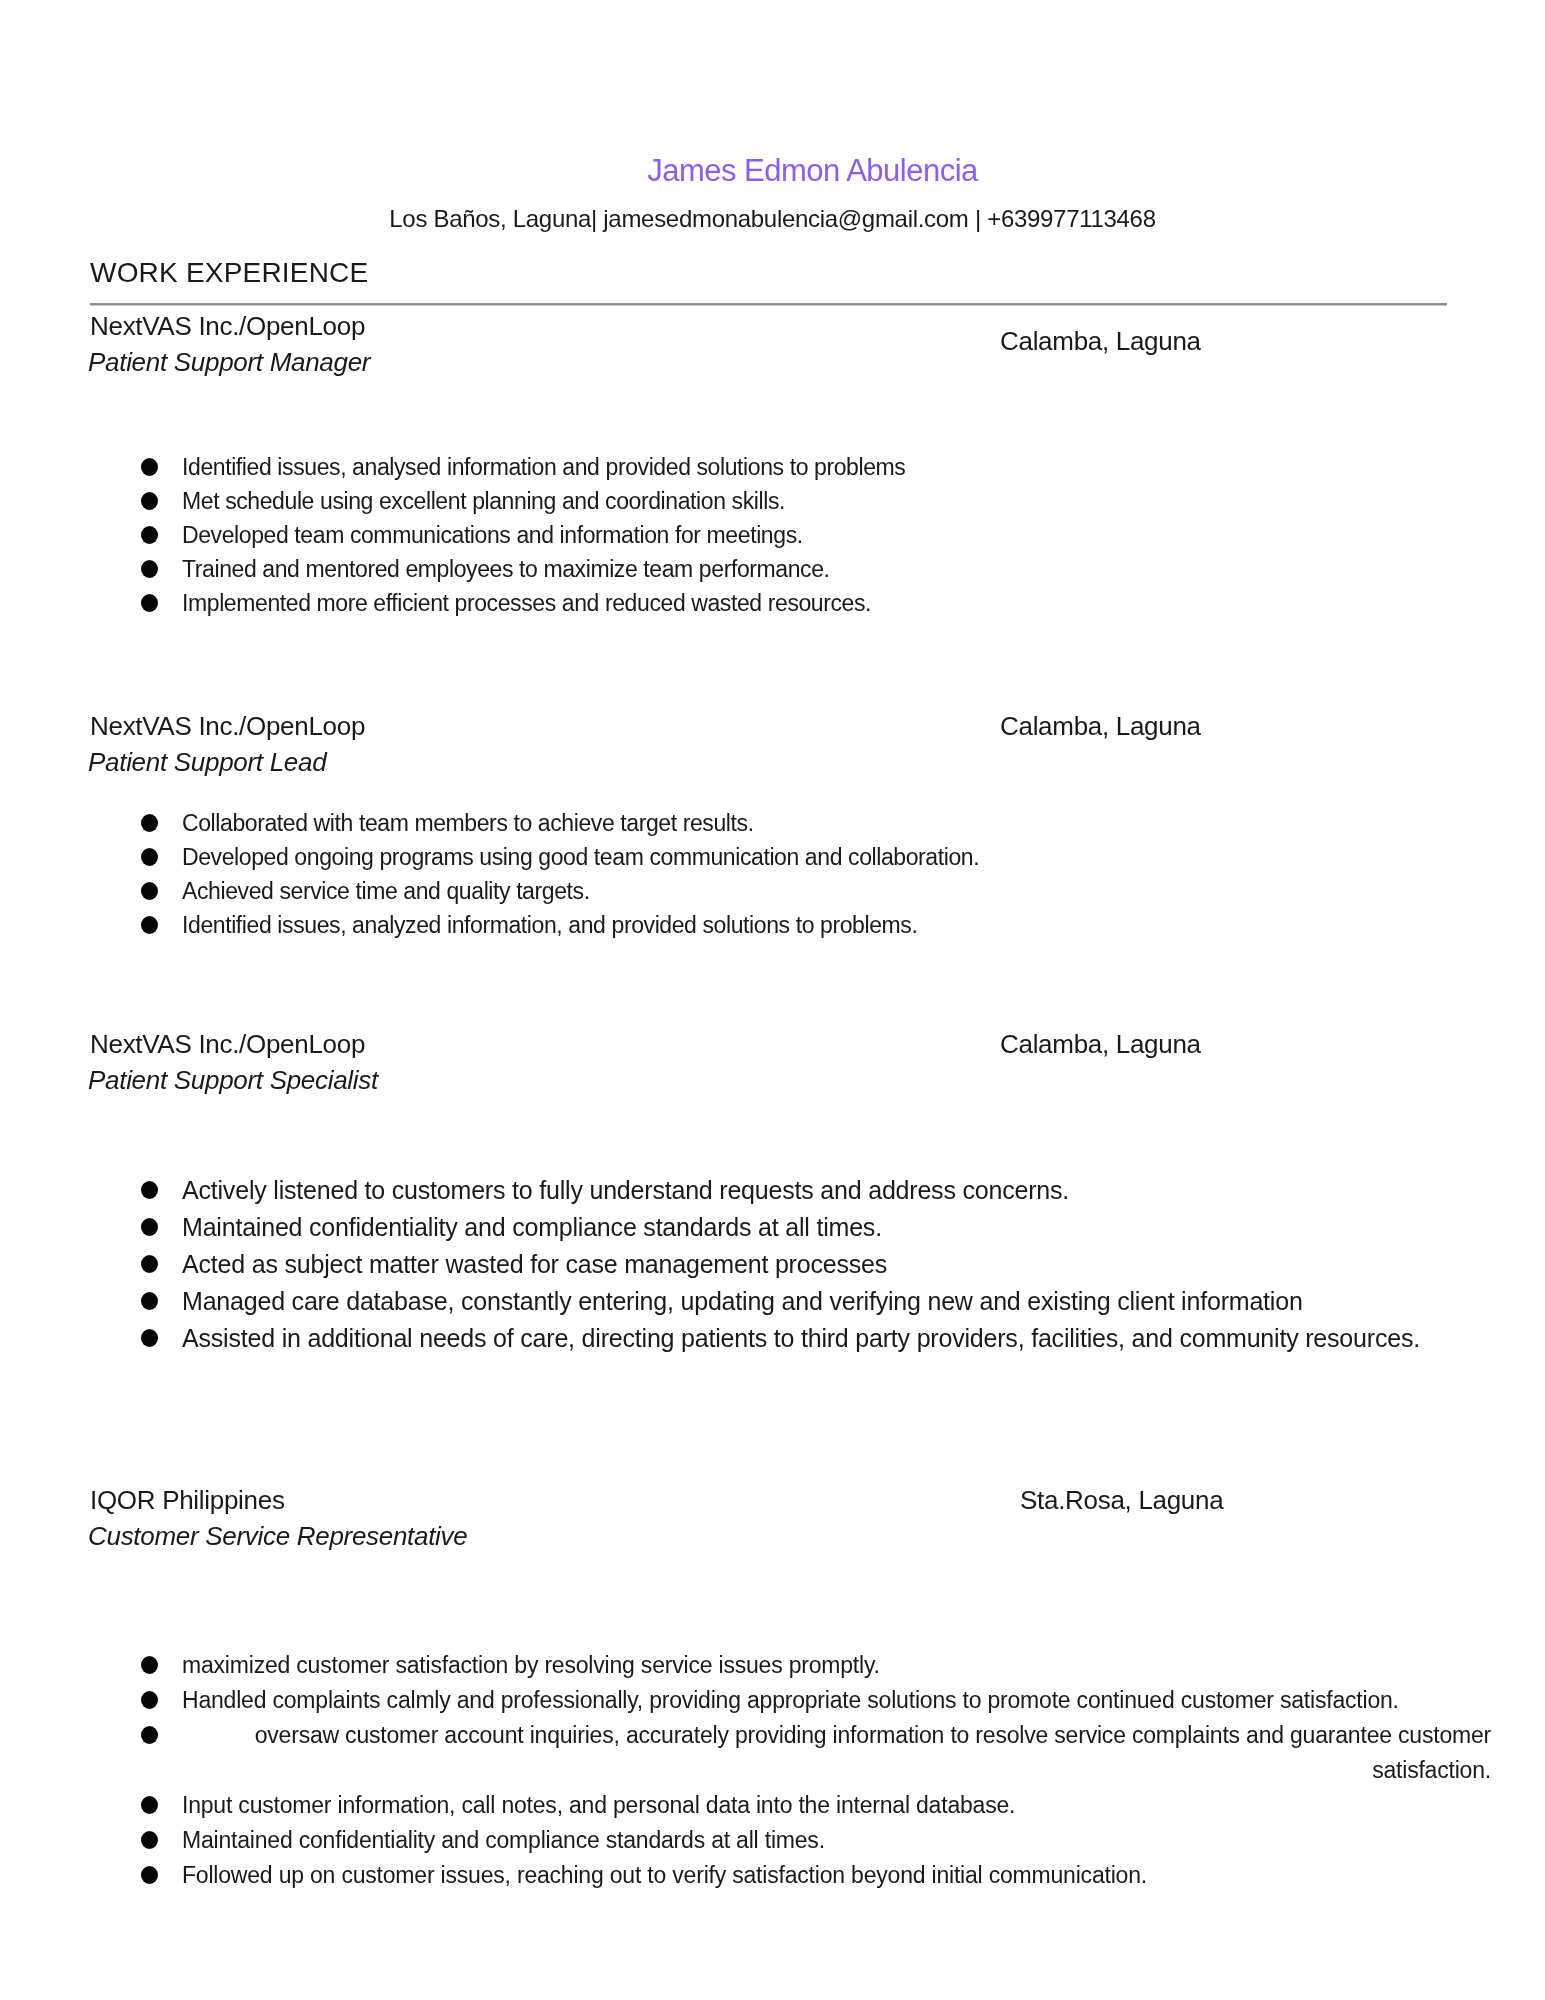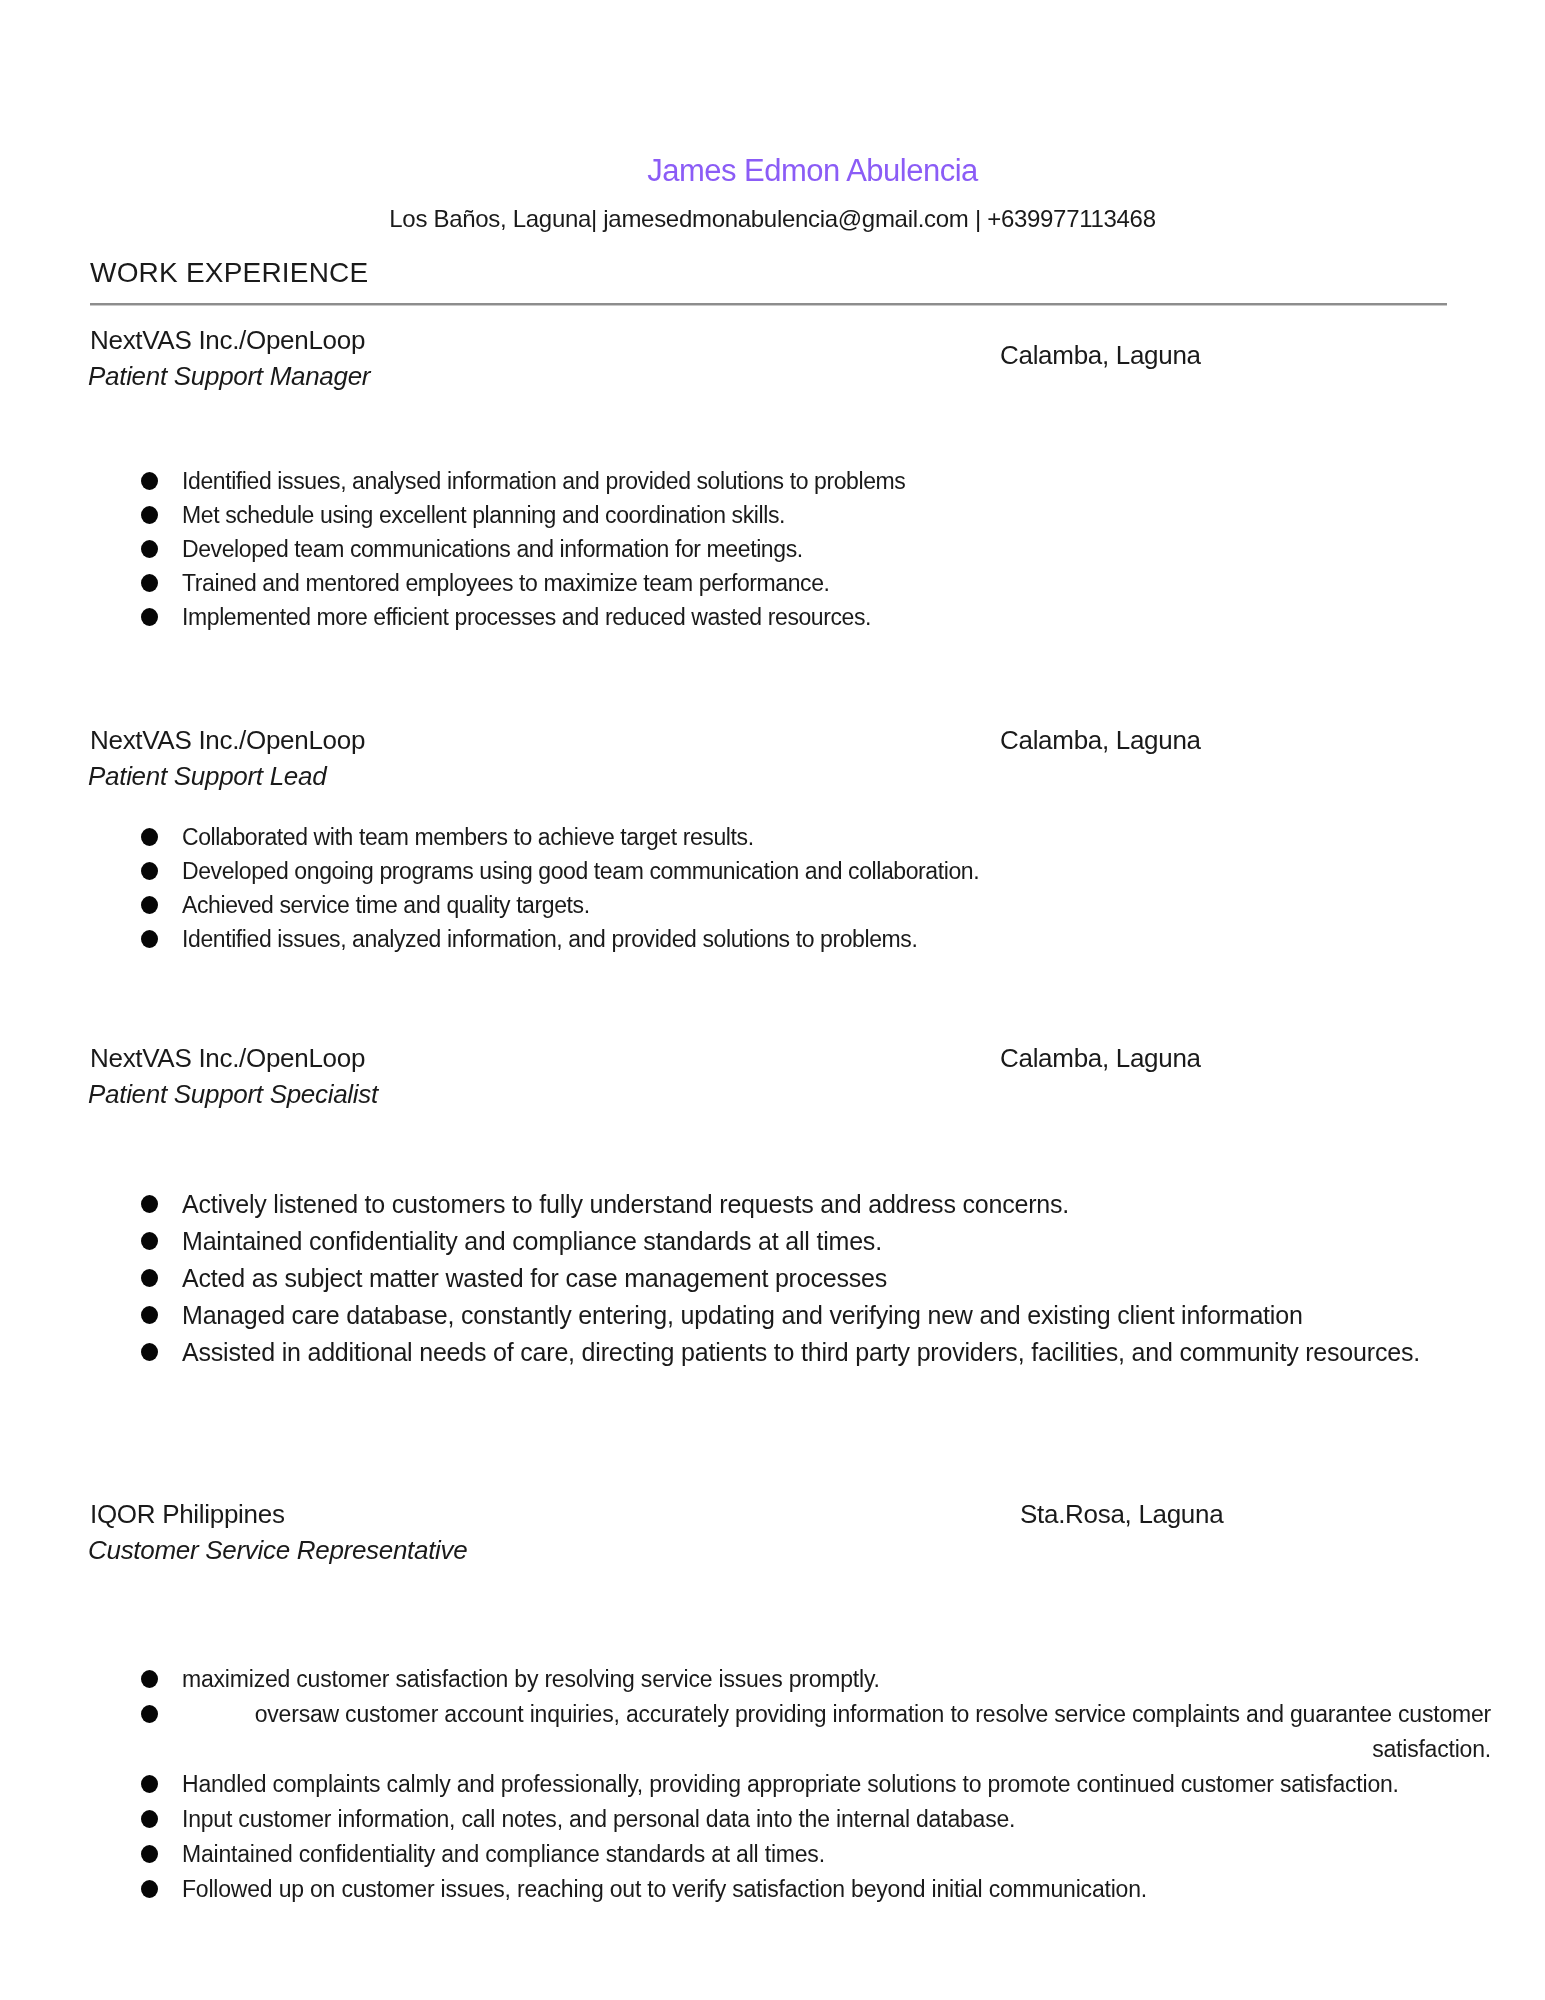--- a/index.html
+++ b/index.html
@@ -45,21 +45,21 @@
   }
 
   .section-divider {
     position: absolute;
     top: 303px; left: 90px;
     width: 1357px; height: 3px;
     background: #8d8d8d;
     border-bottom: 1px solid #c9c9c9;
   }
 
-  .job { position: absolute; left: 90px; width: 1390px; margin-top: 14px; }
+  .job { position: absolute; left: 90px; width: 1390px; }
   #job1 { top: 308px; }
   #job2 { top: 708px; }
   #job3 { top: 1026px; }
   #job4 { top: 1482px; }
 
   .company {
     font-size: 26px;
     line-height: 36px;
     letter-spacing: -0.3px;
   }
@@ -232,30 +232,30 @@
     <div class="job-title">Customer Service Representative</div>
     <ul class="bullets" id="bullets4">
 
         <li>
           <span class="dot"></span>
           <span class="txt">maximized customer satisfaction by resolving service issues promptly.</span>
         </li>
 
         <li>
           <span class="dot"></span>
+          <span class="txt">Handled complaints calmly and professionally, providing appropriate solutions to promote continued customer satisfaction.</span>
+        </li>
+
+        <li>
+          <span class="dot"></span>
           <span class="txt">oversaw customer account inquiries, accurately providing information to resolve service complaints and guarantee customer satisfaction.</span>
         </li>
 
         <li>
           <span class="dot"></span>
-          <span class="txt">Handled complaints calmly and professionally, providing appropriate solutions to promote continued customer satisfaction.</span>
-        </li>
-
-        <li>
-          <span class="dot"></span>
           <span class="txt">Input customer information, call notes, and personal data into the internal database.</span>
         </li>
 
         <li>
           <span class="dot"></span>
           <span class="txt">Maintained confidentiality and compliance standards at all times.</span>
         </li>
 
         <li>
           <span class="dot"></span>

